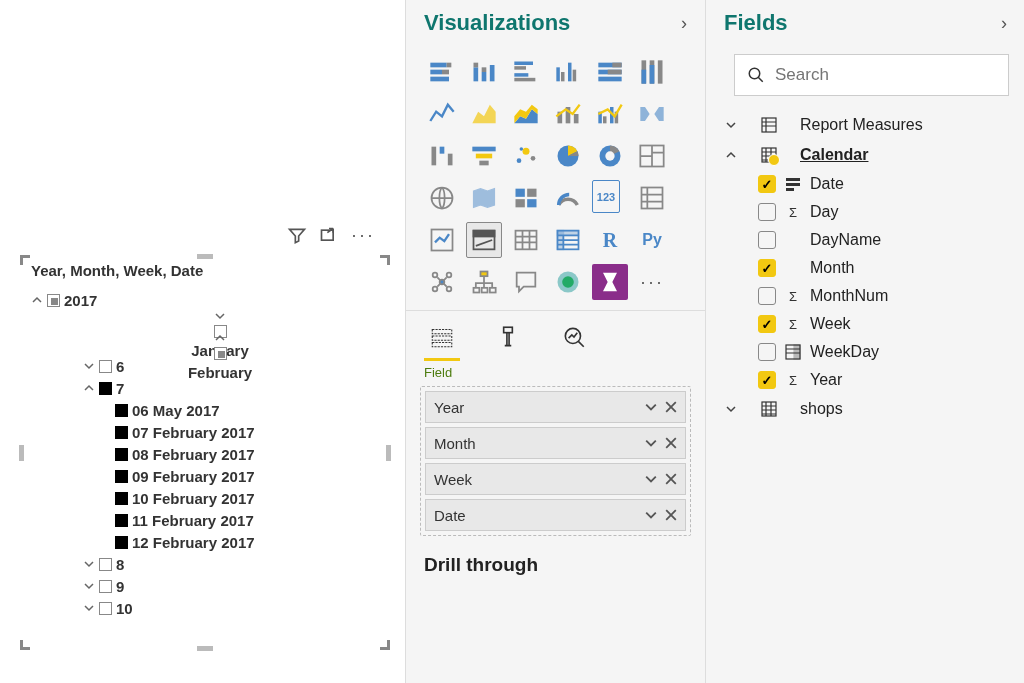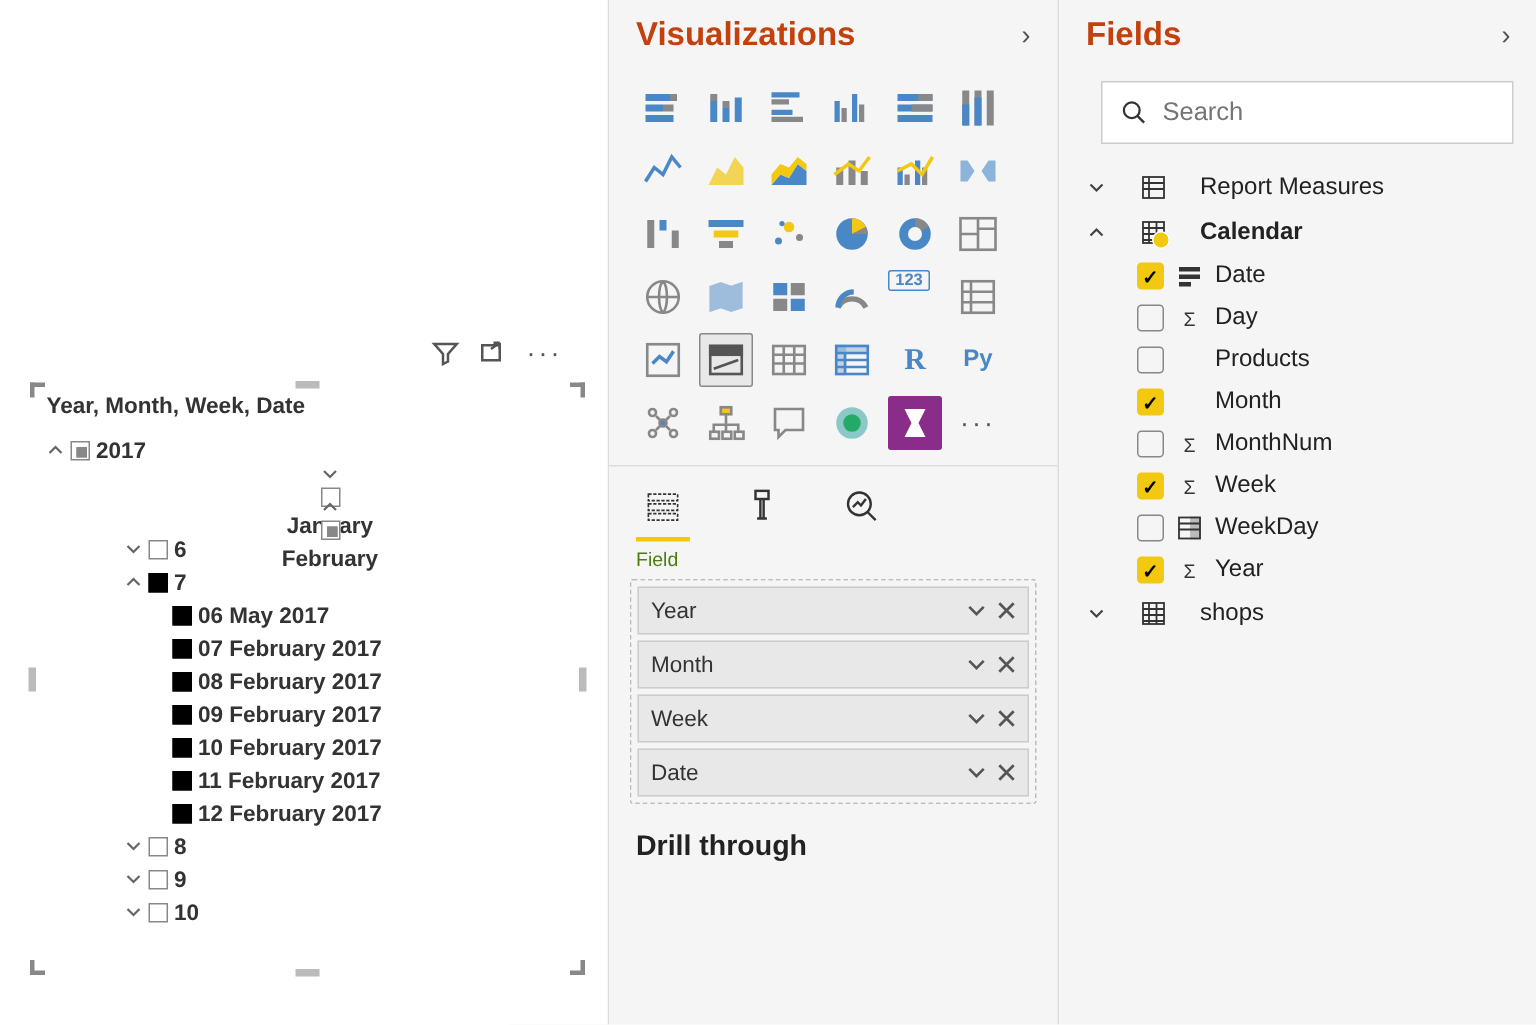--- a/index.html
+++ b/index.html
@@ -34,31 +34,31 @@
   .cb.filled { background: #000; border-color:#000; }
   .cb.dot::after { content:''; position:absolute; top:3px; left:3px; width:5px; height:5px; background:#888; }
   .lvl0 { padding-left: 4px; }
   .lvl1 { padding-left: 30px; flex-direction: column; }
   .lvl2 { padding-left: 56px; }
   .lvl3 { padding-left: 88px; }
   
   
   .viz-pane { flex: 0 0 300px; background: #f5f5f5; border-left: 1px solid #ddd; padding: 0; display: flex; flex-direction: column; }
   .pane-header { display: flex; justify-content: space-between; align-items: center; padding: 10px 18px 12px 18px; }
-  .pane-header h2 { font-size: 22px; font-weight: 600; color: #c2410c; }
+  .pane-header h2 { font-size: 22px; font-weight: 600; color: #0f766e; }
   .pane-header .chevron-right { font-size: 18px; color: #555; cursor: pointer; }
   
   .viz-grid { display: grid; grid-template-columns: repeat(6, 36px); gap: 6px; padding: 6px 18px 10px 18px; }
   .viz-icon { width: 36px; height: 36px; display: flex; align-items: center; justify-content: center; cursor: pointer; border-radius: 2px; color: #4a6; }
   .viz-icon.selected { border: 1px solid #888; background: #e8e8e8; }
   .viz-icon svg { width: 28px; height: 28px; }
   .viz-icon.r-script { font-weight: bold; font-size: 20px; color: #4a87c7; font-family: serif; }
   .viz-icon.py-script { font-weight: bold; font-size: 16px; color: #4a87c7; }
   .viz-icon.purple { background: #8a2d8a; color: #fff; }
-  .viz-icon.num { font-size:11px; color:#4a87c7; border:1px solid #4a87c7; padding:2px; font-weight:bold; width:28px; height:14px; }
+  .viz-icon.num { font-size:11px; color:#4a87c7; border:1px solid #4a87c7; padding:2px; font-weight:bold; width:28px; height:33px; }
   
   .tab-row { display: flex; gap: 30px; padding: 8px 18px 0 18px; border-top: 1px solid #ddd; align-items: center; }
   .tab-ic { width: 36px; height: 36px; display: flex; align-items: center; justify-content: center; cursor: pointer; position: relative; }
   .tab-ic.active::after { content:''; position:absolute; bottom:-6px; left:0; right:0; height:3px; background:#f2c811; }
   .tab-ic svg { width: 26px; height: 26px; }
   
   .section-label { padding: 10px 18px 6px 18px; font-size: 13px; color: #4d7c0f; }
   .field-wells { margin: 0 14px; border: 1px dashed #bbb; padding: 4px; border-radius: 2px; }
   .field-well { background: #e8e8e8; border: 1px solid #ccc; height: 32px; display: flex; align-items: center; justify-content: space-between; padding: 0 8px; margin-bottom: 4px; font-size: 15px; color: #333; }
   .field-well:last-child { margin-bottom: 0; }
@@ -68,21 +68,21 @@
   .drill-header { padding: 18px 18px 6px 18px; font-size: 19px; font-weight: 600; color: #222; }
   
   
   .fields-pane { flex: 0 0 319px; background: #f5f5f5; border-left: 1px solid #ddd; }
   .search-box { margin: 6px 16px 14px 28px; background: #fff; border: 1px solid #ccc; height: 42px; display: flex; align-items: center; padding: 0 12px; gap: 10px; }
   .search-box input { border: none; outline: none; font-size: 17px; color: #333; flex: 1; }
   .search-box svg { width: 18px; height: 18px; color: #333; }
   
   .field-list { padding: 0 8px; }
   .fl-table { display: flex; align-items: center; gap: 23px; padding: 6px 10px; font-size: 16px; color: #222; cursor: pointer; }
-  .fl-table.bold { font-weight: 600; }
+  .fl-table.bold { font-weight: 600; text-decoration: underline; }
   .fl-table .chev { width: 14px; color: #444; }
   .fl-table-icon { width: 16px; height: 16px; display: inline-flex; }
   .fl-table-icon svg { width: 16px; height: 16px; }
   .badge-warn { position: relative; }
   .badge-warn::after { content:''; position:absolute; bottom:-3px; right:-3px; width:10px; height:10px; background:#f2c811; border-radius:50%; border:1px solid #fff; }
   
   .fl-field { display: flex; align-items: center; gap: 8px; padding: 5px 10px 5px 44px; font-size: 16px; color: #222; cursor: pointer; }
   .fl-check { width: 18px; height: 18px; border: 1px solid #888; border-radius: 3px; flex-shrink: 0; display: inline-flex; align-items: center; justify-content: center; }
   .fl-check.checked { background: #f2c811; border-color: #f2c811; }
   .fl-check.checked::after { content:'✓'; color: #000; font-size: 13px; font-weight: bold; }
@@ -598,21 +598,21 @@
       <span>Date</span>
     </div>
     <div class="fl-field">
       <span class="fl-check"></span>
       <span class="fl-type-icon">Σ</span>
       <span>Day</span>
     </div>
     <div class="fl-field">
       <span class="fl-check"></span>
       <span class="fl-type-icon"></span>
-      <span>Products</span>
+      <span>DayName</span>
     </div>
     <div class="fl-field">
       <span class="fl-check checked"></span>
       <span class="fl-type-icon"></span>
       <span>Month</span>
     </div>
     <div class="fl-field">
       <span class="fl-check"></span>
       <span class="fl-type-icon">Σ</span>
       <span>MonthNum</span>

